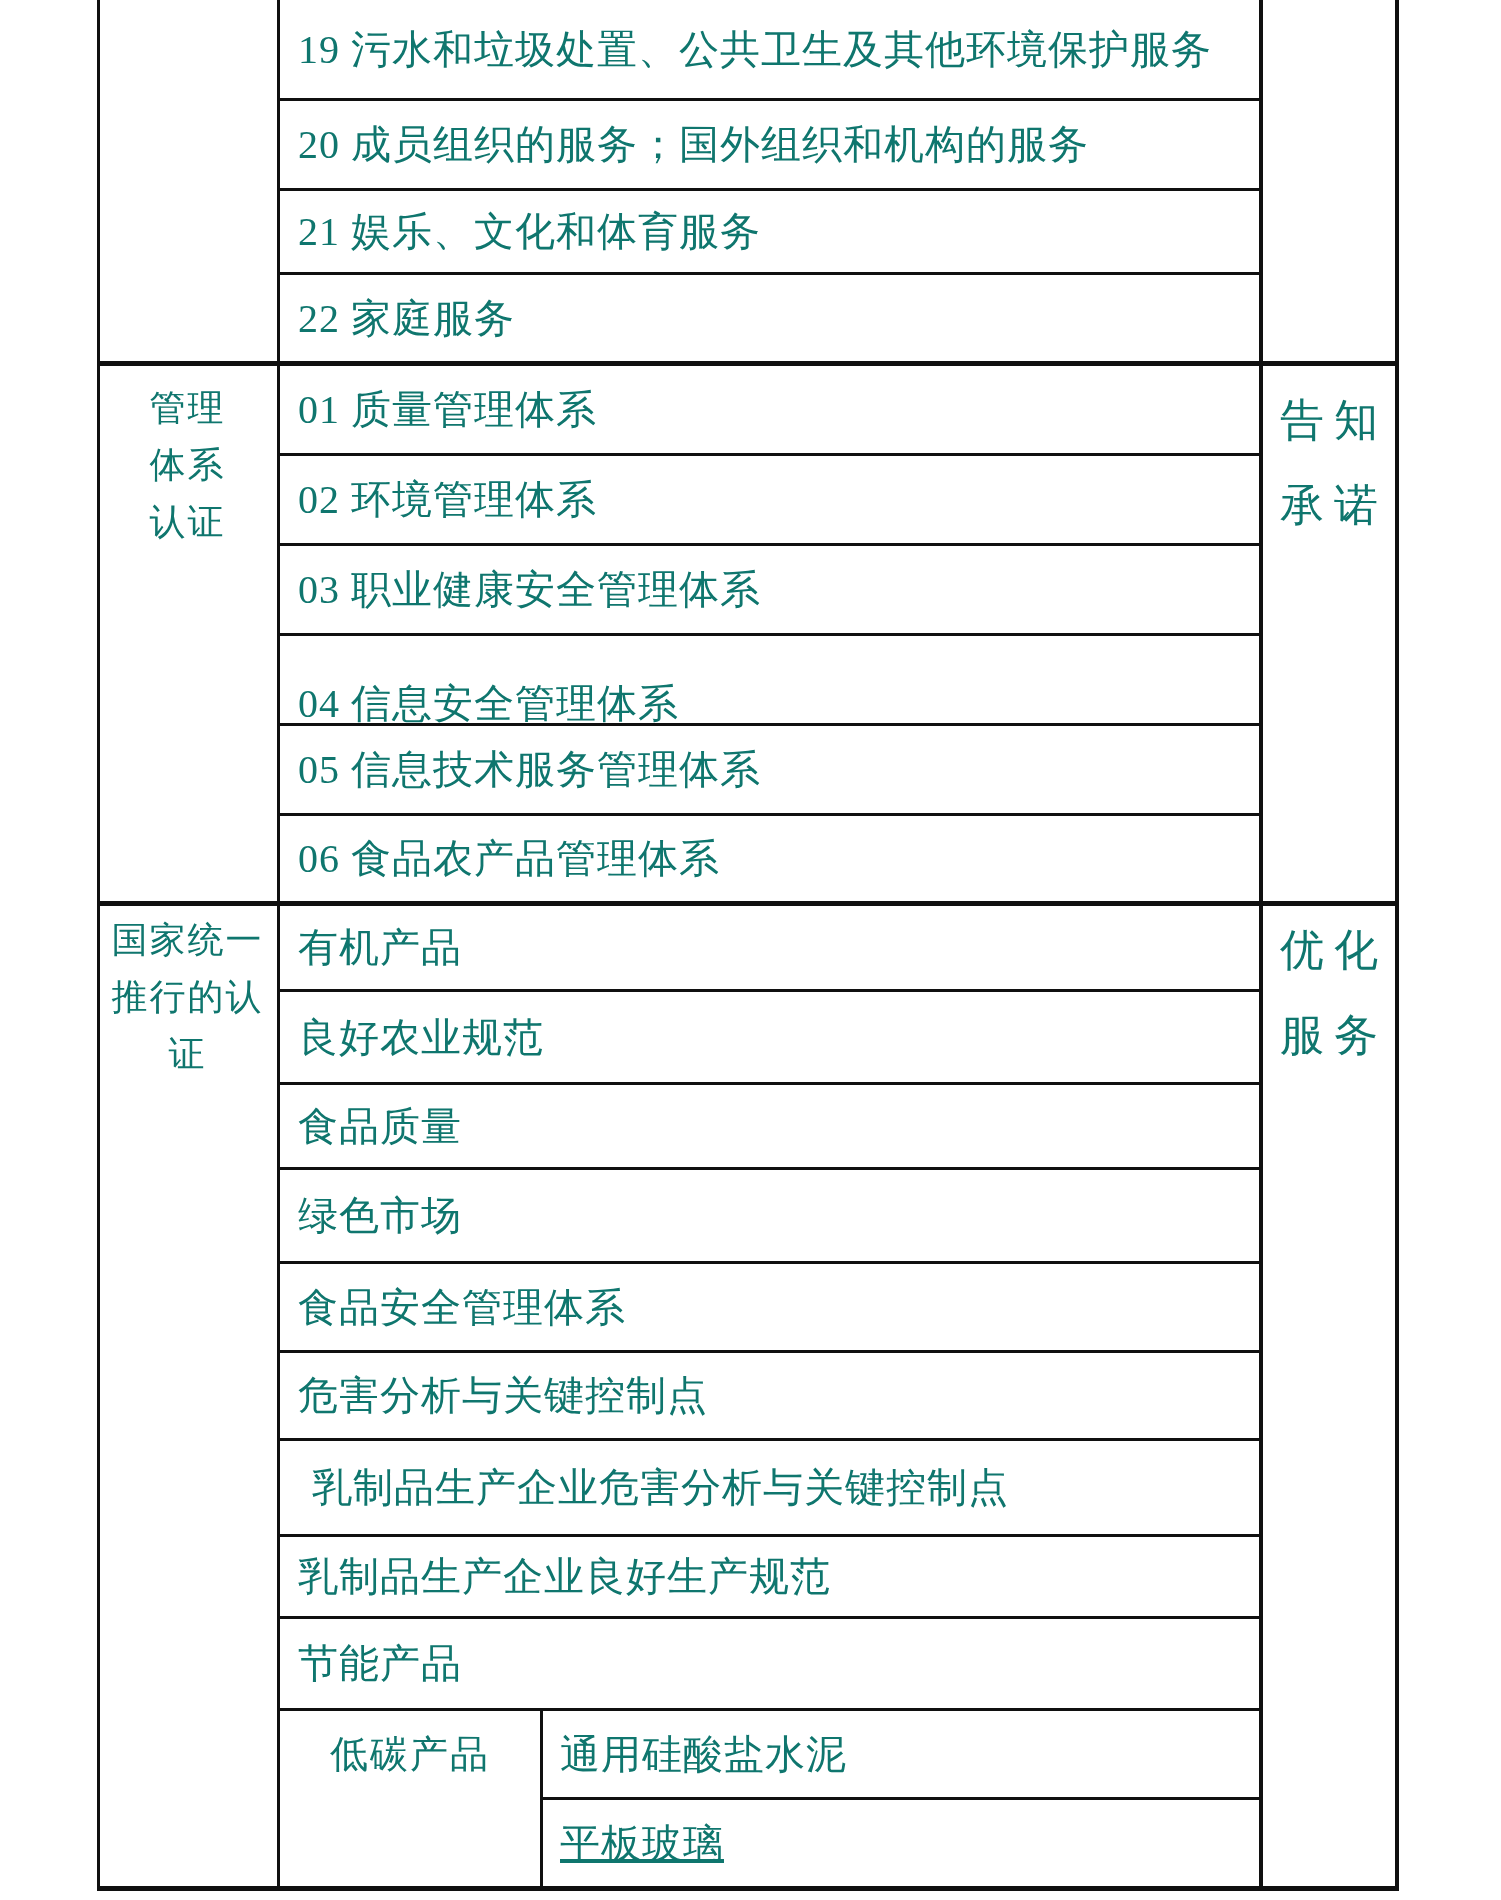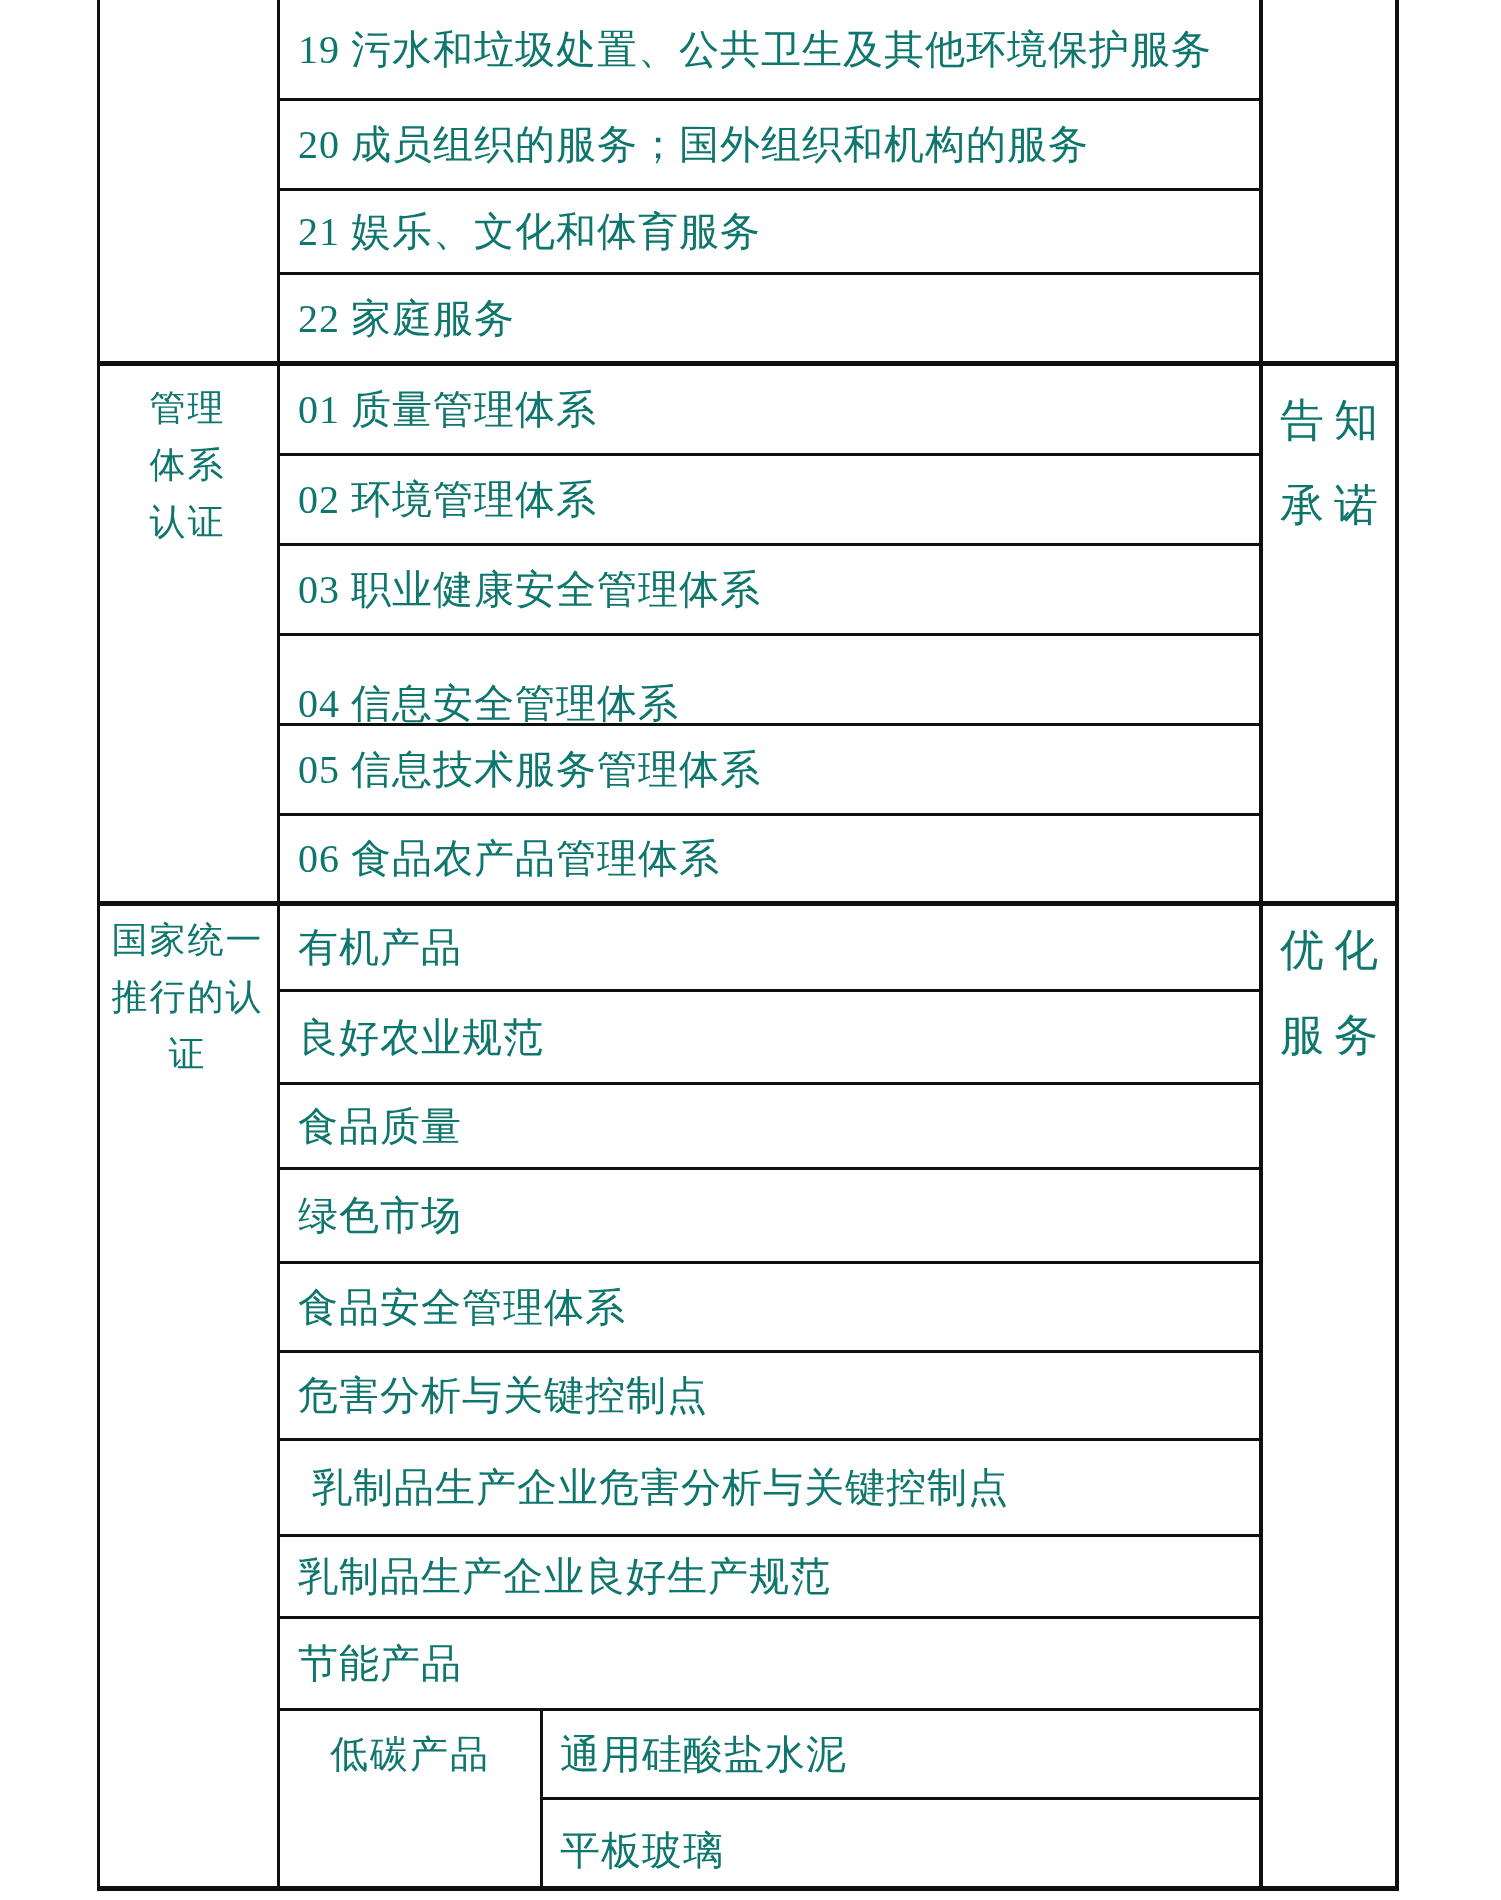--- a/index.html
+++ b/index.html
@@ -93,21 +93,21 @@
   <div class="row-cell" style="top:1085px;height:82px;">食品质量</div>
   <div class="row-cell" style="top:1170px;height:91px;">绿色市场</div>
   <div class="row-cell" style="top:1264px;height:86px;">食品安全管理体系</div>
   <div class="row-cell" style="top:1353px;height:85px;">危害分析与关键控制点</div>
   <div class="row-cell" style="top:1441px;height:93px;padding-left:32px;">乳制品生产企业危害分析与关键控制点</div>
   <div class="row-cell" style="top:1537px;height:79px;">乳制品生产企业良好生产规范</div>
   <div class="row-cell" style="top:1619px;height:89px;">节能产品</div>
 
   <div class="center-cell" style="left:280px;top:1711px;width:260px;height:86px;">低碳产品</div>
   <div class="sub-cell" style="top:1711px;height:86px;">通用硅酸盐水泥</div>
-  <div class="sub-cell" style="top:1800px;height:100px;">平板玻璃</div>
+  <div class="sub-cell" style="top:1800px;height:86px;text-decoration:underline;">平板玻璃</div>
 
   <div class="mode-label" style="top:908px;">
     <div class="line">优化</div>
     <div class="line">服务</div>
   </div>
 
   <div class="vline" style="left:97px;top:0;width:3px;height:1891px;"></div>
   <div class="vline" style="left:277px;top:0;width:3px;height:1891px;"></div>
   <div class="vline" style="left:1259px;top:0;width:4px;height:1891px;"></div>
   <div class="vline" style="left:1395px;top:0;width:4px;height:1891px;"></div>

